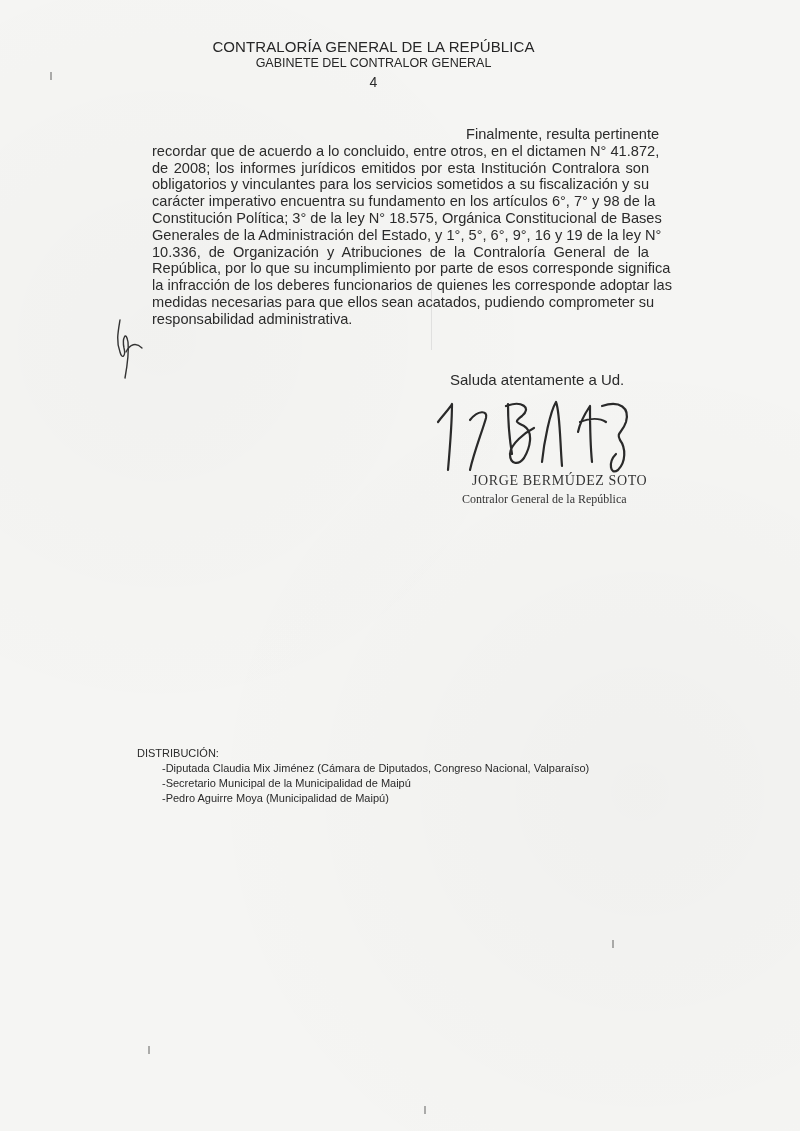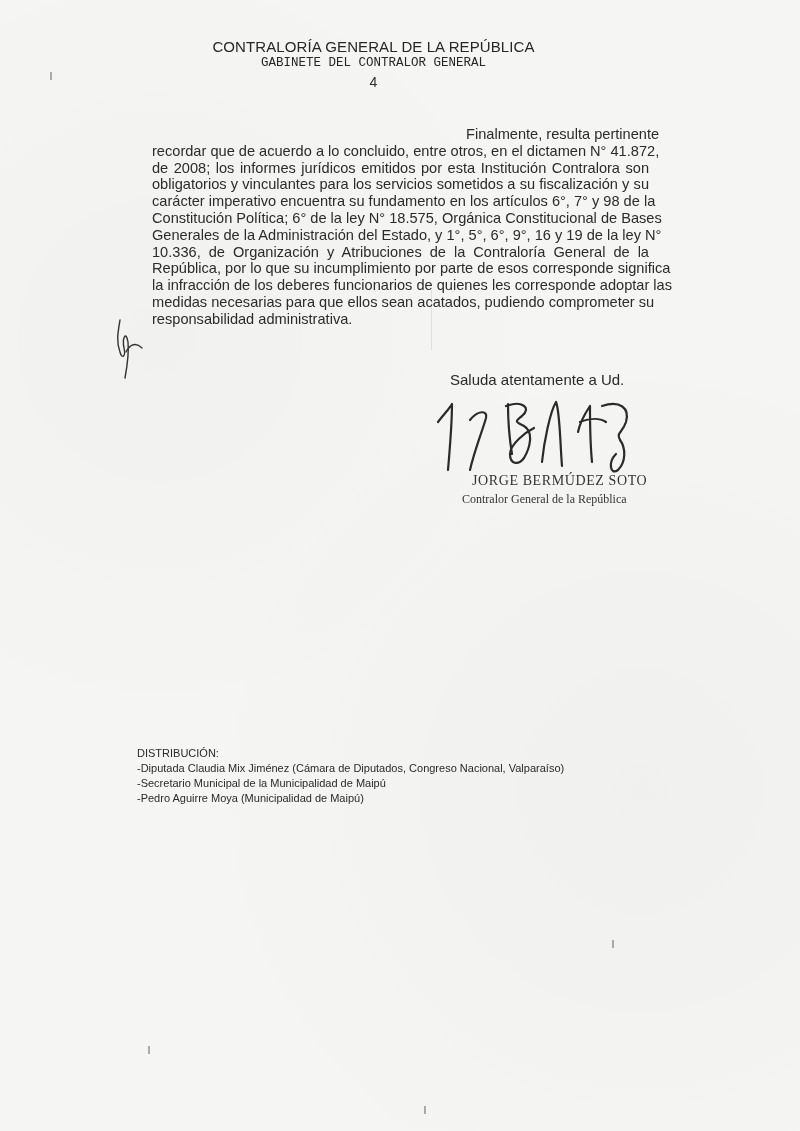--- a/index.html
+++ b/index.html
@@ -35,21 +35,20 @@
       letter-spacing: 0.1px;
       color: #262626;
       margin-left: 90px;
       line-height: 18px;
     }
     .header .dept {
       font-size: 12.5px;
       color: #262626;
       margin-left: 90px;
       line-height: 15px;
-      font-family: Liberation Mono, monospace;
     }
     .header .pageno {
       font-size: 14px;
       margin-left: 90px;
       line-height: 18px;
       margin-top: 2px;
     }
     .body-text {
       position: absolute;
       left: 152px;
@@ -117,20 +116,21 @@
       font-size: 11px;
       line-height: 15px;
       color: #2a2a2a;
     }
     .distribution .title {
       display: block;
     }
     .distribution .item {
       display: block;
       white-space: nowrap;
+      margin-left: 25px;
     }
     .vline {
       position: absolute;
       left: 431px;
       top: 290px;
       width: 1px;
       height: 60px;
       background: rgba(0,0,0,0.08);
     }
     .tick {
@@ -150,21 +150,21 @@
     <div class="dept">GABINETE DEL CONTRALOR GENERAL</div>
     <div class="pageno">4</div>
   </div>
 
   <div class="body-text">
     <span class="line first">Finalmente, resulta pertinente</span>
     <span class="line">recordar que de acuerdo a lo concluido, entre otros, en el dictamen N° 41.872,</span>
     <span class="line">de 2008; los informes jurídicos emitidos por esta Institución Contralora son</span>
     <span class="line">obligatorios y vinculantes para los servicios sometidos a su fiscalización y su</span>
     <span class="line">carácter imperativo encuentra su fundamento en los artículos 6°, 7° y 98 de la</span>
-    <span class="line">Constitución Política; 6° de la ley N° 18.575, Orgánica Constitucional de Bases</span>
+    <span class="line">Constitución Política; 3° de la ley N° 18.575, Orgánica Constitucional de Bases</span>
     <span class="line">Generales de la Administración del Estado, y 1°, 5°, 6°, 9°, 16 y 19 de la ley N°</span>
     <span class="line">10.336, de Organización y Atribuciones de la Contraloría General de la</span>
     <span class="line">República, por lo que su incumplimiento por parte de esos corresponde significa</span>
     <span class="line">la infracción de los deberes funcionarios de quienes les corresponde adoptar las</span>
     <span class="line">medidas necesarias para que ellos sean acatados, pudiendo comprometer su</span>
     <span class="line last">responsabilidad administrativa.</span>
   </div>
 
   <div class="vline"></div>
 

